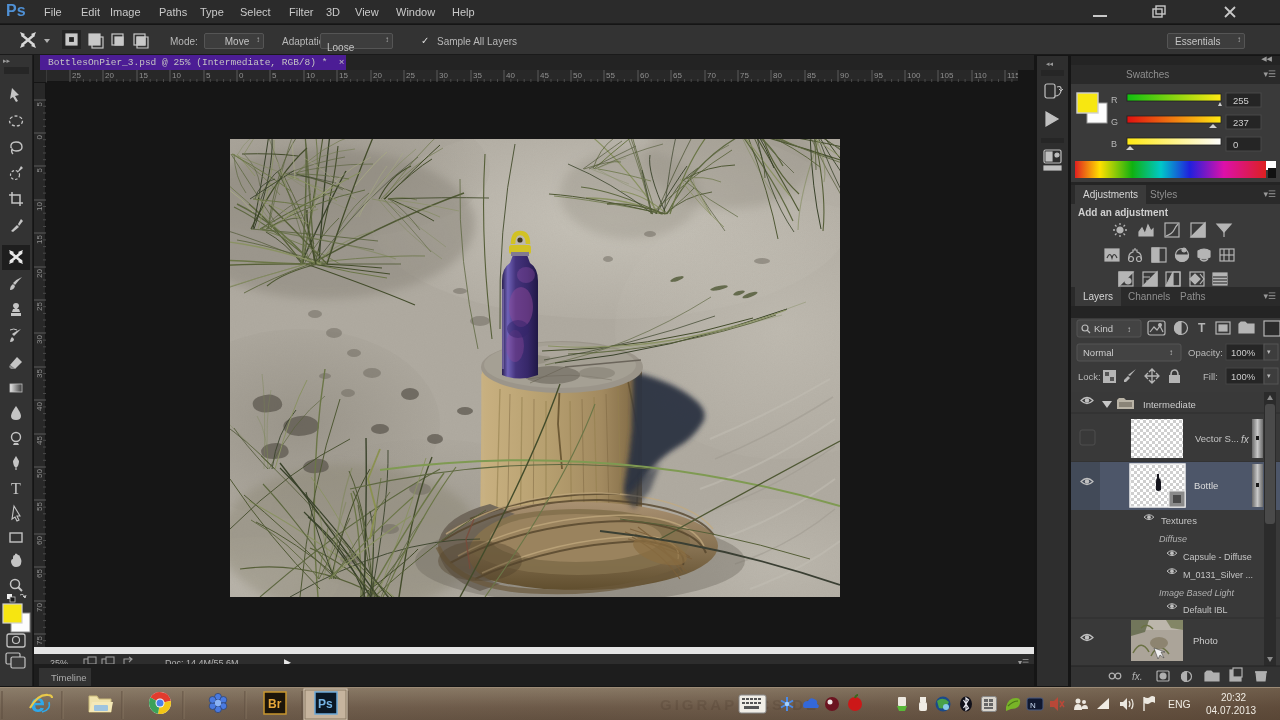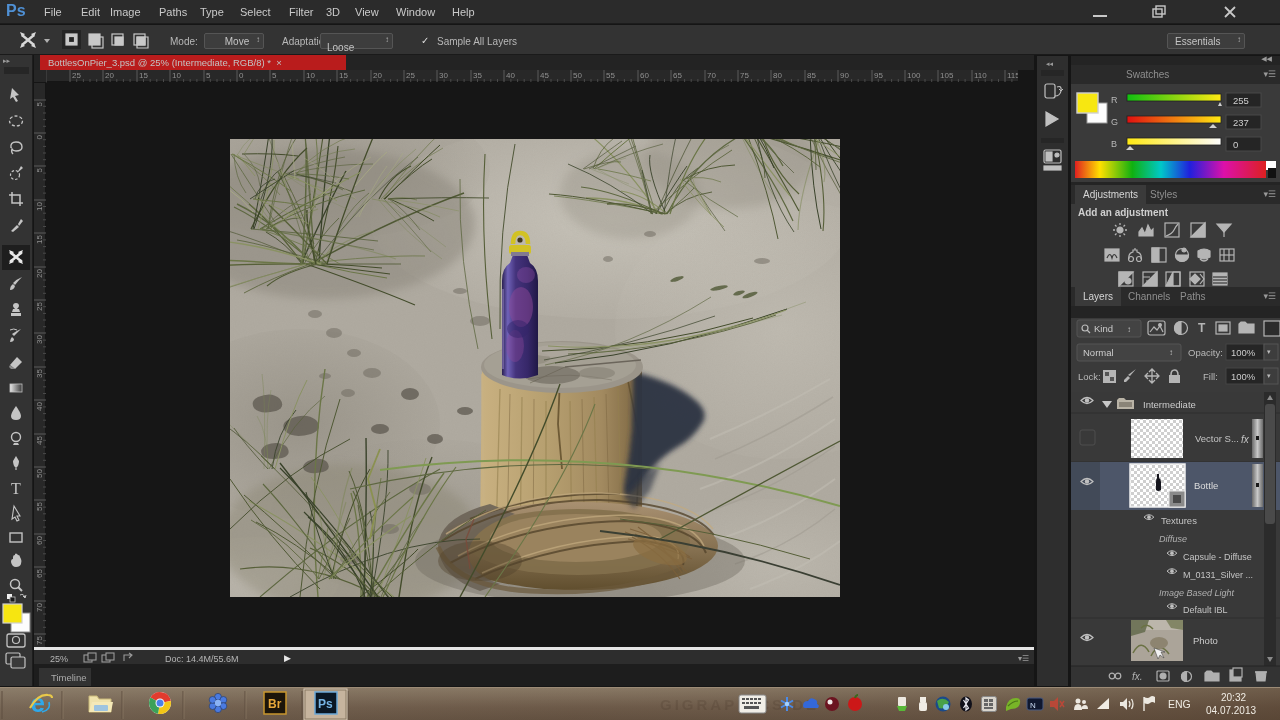--- a/index.html
+++ b/index.html
@@ -14,24 +14,24 @@
   
   #optbar { left:0; top:25px; width:1280px; height:30px; background:#333333; border-bottom:1px solid #1a1a1a; }
   #optbar .lbl { position:absolute; top:11px; font-size:10px; color:#b8b8b8; }
   .dd { position:absolute; background:#3d3d3d; border:1px solid #555; border-radius:2px; color:#c5c5c5; font-size:10px; }
   .dd .ud { position:absolute; right:3px; top:1px; font-size:8px; color:#aaa; }
   
   #toolcol { left:0; top:55px; width:33px; height:631px; background:#333333; border-right:1px solid #1d1d1d; }
   
   #docarea { left:34px; top:55px; width:1000px; height:631px; background:#161616; }
   #tabstrip { left:0; top:0; width:1000px; height:15px; background:#232323; }
-  #doctab { position:absolute; left:6px; top:0; width:306px; height:15px; background:#b91c1c; color:#c3c3c3; font-size:9.5px; padding:2px 0 0 8px; }
+  #doctab { position:absolute; left:6px; top:0; width:306px; height:15px; background:#4c1d95; color:#c3c3c3; font-size:9.5px; padding:2px 0 0 8px;font-family:Liberation Mono, monospace; }
   #hruler { left:0; top:15px; width:984px; height:12px; background:#282828; border-bottom:1px solid #151515; }
   #vruler { left:0; top:27px; width:12px; height:566px; background:#282828; border-right:1px solid #151515; }
-  #statusbar { left:0; top:592px; width:1000px; height:17px; background:#2d2d2d; border-top:3px solid #e5e5e5; color:#b5b5b5; font-size:9px; }
+  #statusbar { left:0; top:592px; width:1000px; height:17px; background:#2d2d2d; border-top:7px solid #e5e5e5; color:#b5b5b5; font-size:9px; }
   #tlstrip { left:0; top:609px; width:1000px; height:22px; background:#1d1d1d; }
   #tltab { position:absolute; left:5px; top:4px; width:52px; height:18px; background:#323232; color:#ababab; font-size:9.5px; padding:4px 0 0 12px; }
   
   #istrip { left:1037px; top:56px; width:31px; height:630px; background:#2e2e2e; }
   #panels { left:1071px; top:56px; width:209px; height:631px; background:#242424; }
   .phead { position:absolute; left:0; width:209px; height:19px; background:#2a2a2a; }
   .ptab { position:absolute; top:0; height:19px; font-size:10px; color:#8f8f8f; padding:4px 8px 0 8px; }
   .ptab.on { background:#3a3a3a; color:#d6d6d6; }
   .pmenu { position:absolute; right:4px; top:4px; color:#9a9a9a; font-size:9px; }
   .pbody { position:absolute; left:0; width:209px; background:#3a3a3a; }

